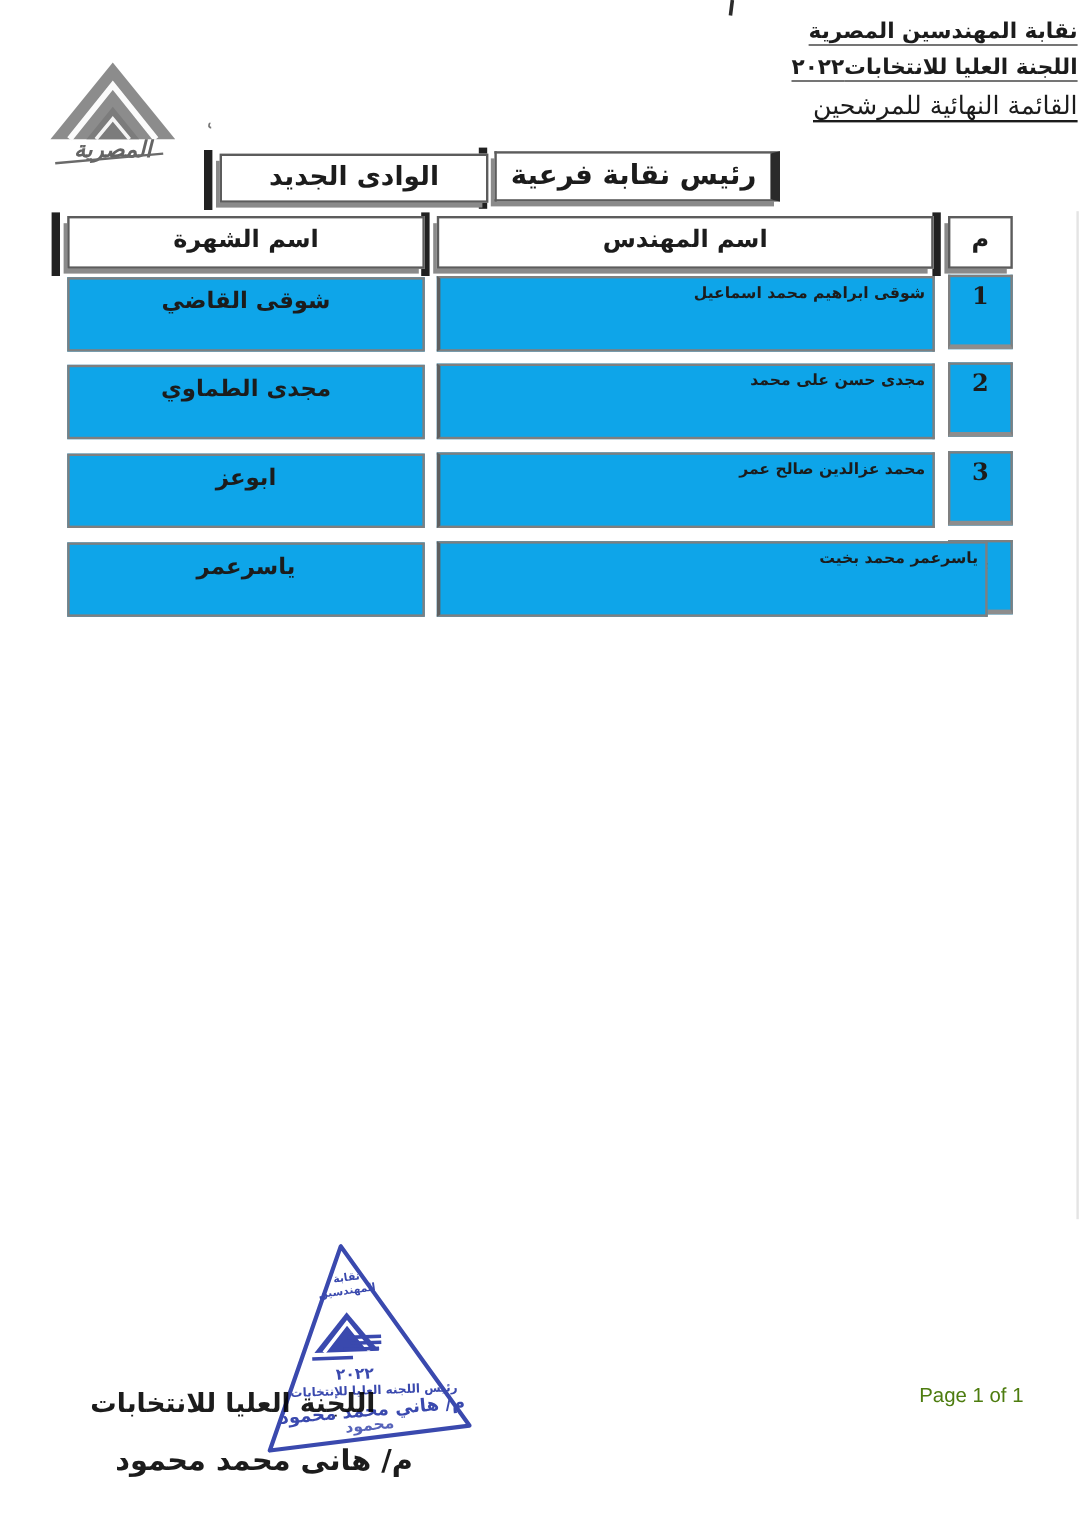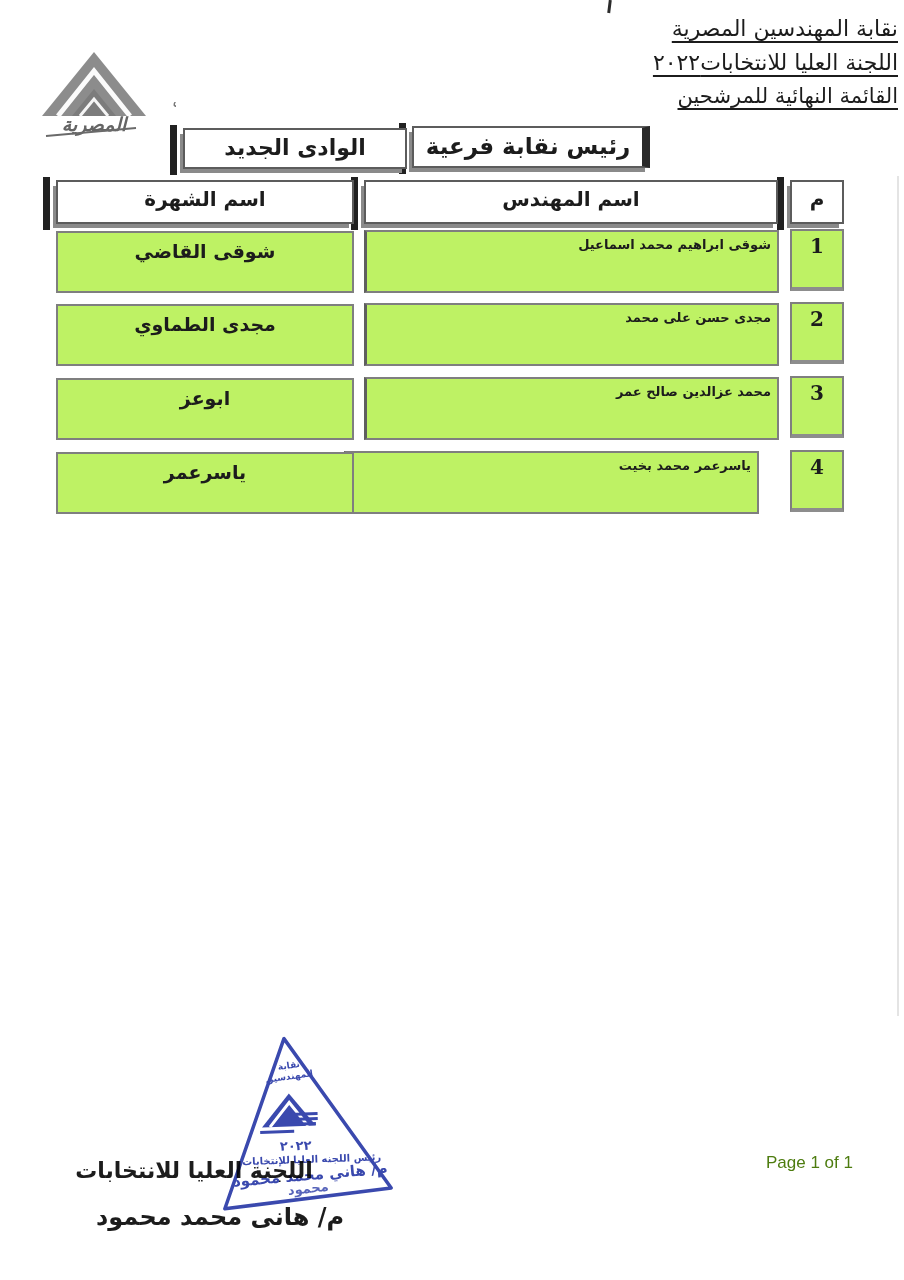--- a/index.html
+++ b/index.html
@@ -4,34 +4,34 @@
 <style>
   html,body{margin:0;padding:0;background:#ffffff;}
   body{width:904px;height:1280px;position:relative;overflow:hidden;
        font-family:"DejaVu Sans",sans-serif;color:#1c1c1c;}
   .abs{position:absolute;}
   .rtl{direction:rtl;unicode-bidi:embed;}
 
   
   .hdr-line{direction:rtl;text-align:right;text-decoration:underline;
             text-underline-offset:5px;white-space:nowrap;}
-  .hdr-bold{font-weight:normal;font-size:22px;}
+  .hdr-bold{font-weight:bold;font-size:18px;}
   .hdr-reg{font-weight:normal;font-size:21px;}
 
   
   .sbox{position:absolute;background:#fff;border:2px solid #5c5c5c;
         box-shadow:-4px 5px 0 -1px #8a8a8a;}
   .sbox::before{content:"";position:absolute;left:-15px;top:-5px;bottom:-8px;
         width:7px;background:#212121;}
   .bar-right{border-right:8px solid #2a2a2a;}
   .sbox-label{position:absolute;inset:0;display:flex;align-items:flex-start;
         justify-content:center;font-weight:bold;padding-top:5px;}
 
   
-  .cell{position:absolute;background:#bef264;border:2px solid #7f7f7f;}
+  .cell{position:absolute;background:#0ea5e9;border:2px solid #7f7f7f;}
   .cell-name{border-left:3px solid #5f5f5f;}
   .cell-num{border-bottom:4px solid #8d8d8d;}
   .name-text{position:absolute;top:5px;right:6px;left:6px;direction:rtl;
         text-align:right;font-weight:bold;font-size:13px;white-space:nowrap;}
   .shahra-text{position:absolute;top:7px;left:0;right:0;direction:rtl;
         text-align:center;font-weight:bold;font-size:19px;}
   .num-text{position:absolute;top:3px;left:0;right:0;text-align:center;
         font-family:"DejaVu Serif",serif;font-weight:bold;font-size:20px;}
 
   
@@ -122,21 +122,21 @@
   </div>
   <div class="cell" style="left:56px;top:378px;width:294px;height:58px;">
     <span class="shahra-text">ابوعز</span>
   </div>
 </div>
 
 <div>
   <div class="cell cell-num" style="left:790px;top:450px;width:50px;height:56px;">
     <span class="num-text">4</span>
   </div>
-  <div class="cell cell-name" style="left:344px;top:451px;width:410px;height:59px;">
+  <div class="cell cell-name" style="left:364px;top:451px;width:410px;height:59px;padding-left:44px;">
     <span class="name-text">ياسرعمر محمد بخيت</span>
   </div>
   <div class="cell" style="left:56px;top:452px;width:294px;height:58px;">
     <span class="shahra-text">ياسرعمر</span>
   </div>
 </div>
 
 <div class="abs rtl sig-black" style="left:55px;top:1158px;width:278px;text-align:center;font-size:22px;">اللجنة العليا للانتخابات</div>
 <div class="abs rtl sig-black" style="left:96px;top:1203px;font-size:24px;">م/ هانى محمد محمود</div>
 

